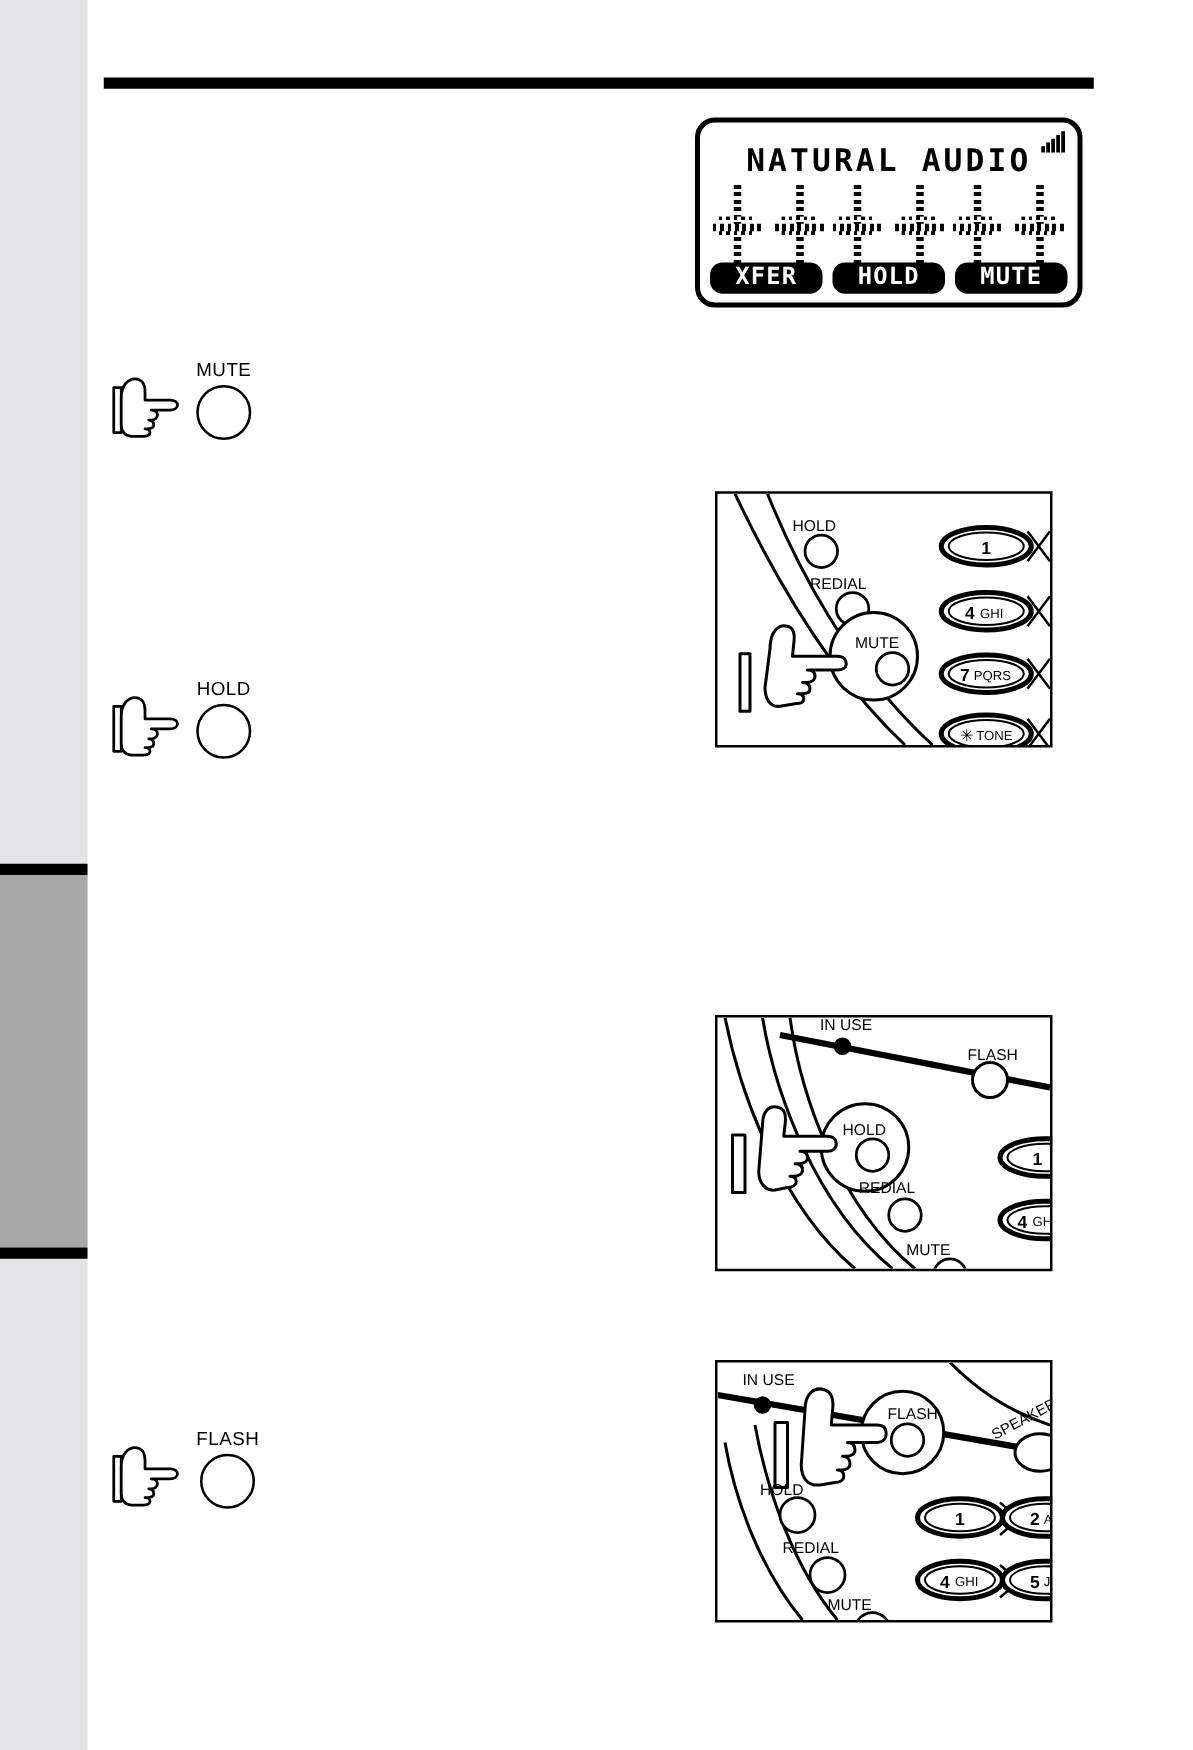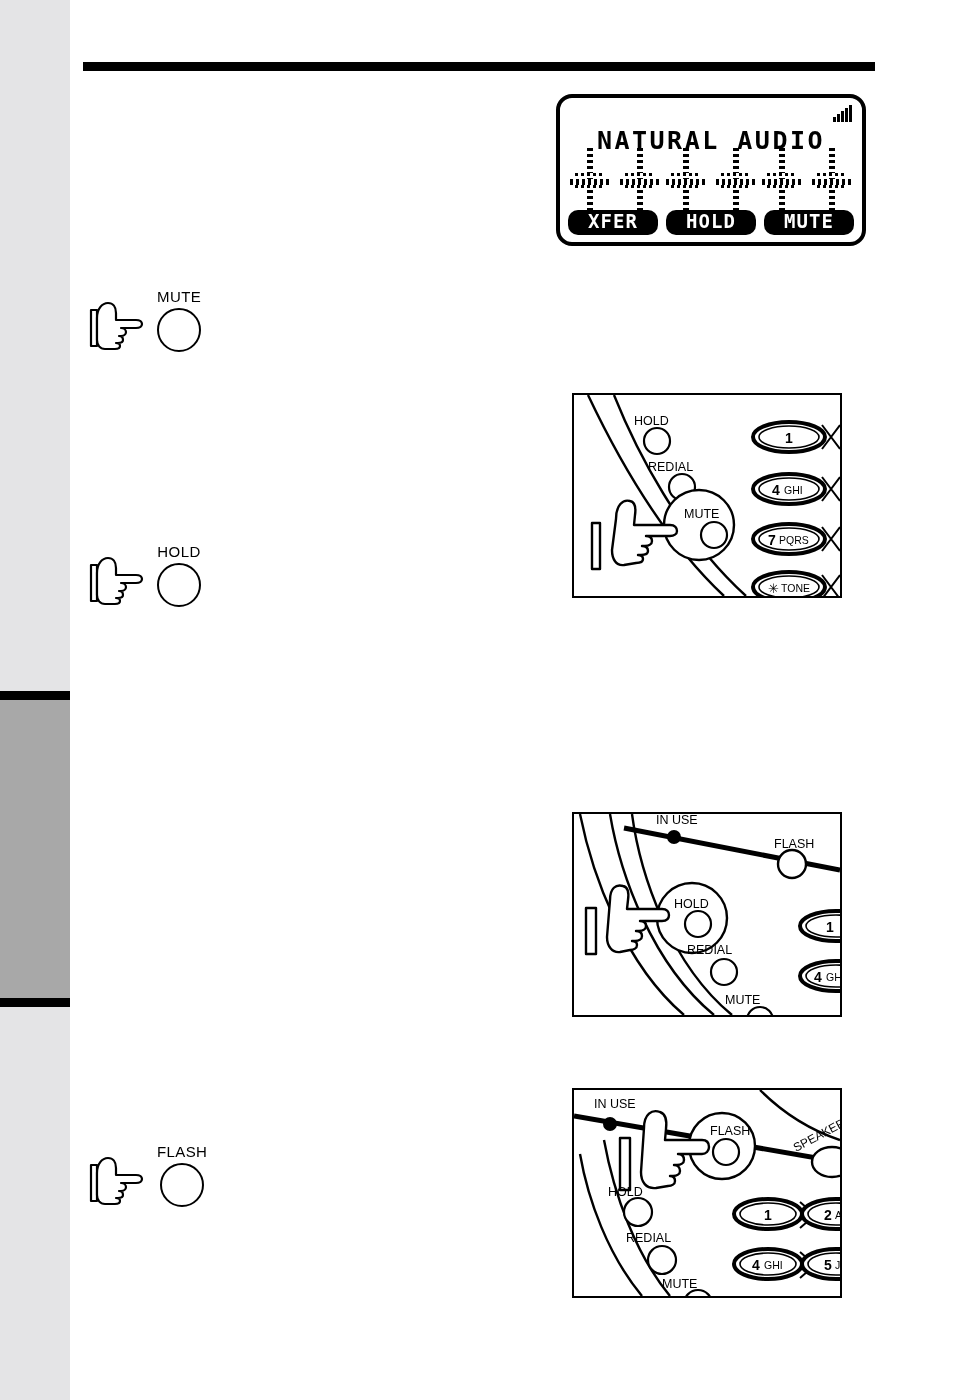--- a/index.html
+++ b/index.html
@@ -74,21 +74,20 @@
   .lcd-title {
     position: absolute;
     left: 0; right: 0; top: 18px;
     text-align: center;
     font-family: "DejaVu Sans Mono", monospace;
     font-size: 25px;
     font-weight: bold;
     letter-spacing: 2.5px;
     color: #000;
     line-height: 1;
-    margin-top: 12px;
   }
 
   .lcd-icons {
     position: absolute;
     left: 8px; right: 8px; top: 48px;
     height: 72px;
     display: flex;
     justify-content: space-between;
     align-items: center;
   }

